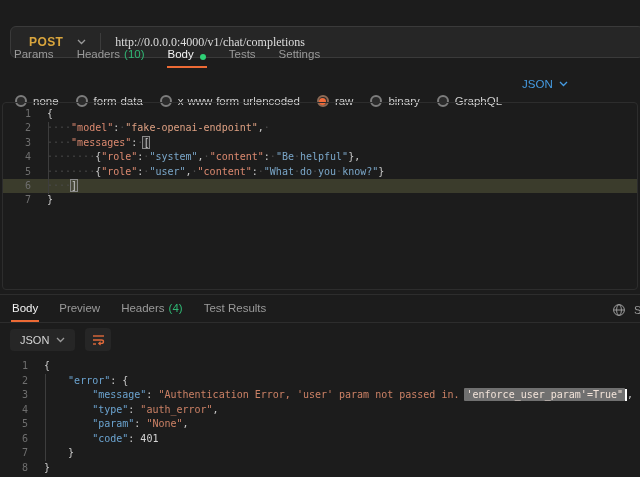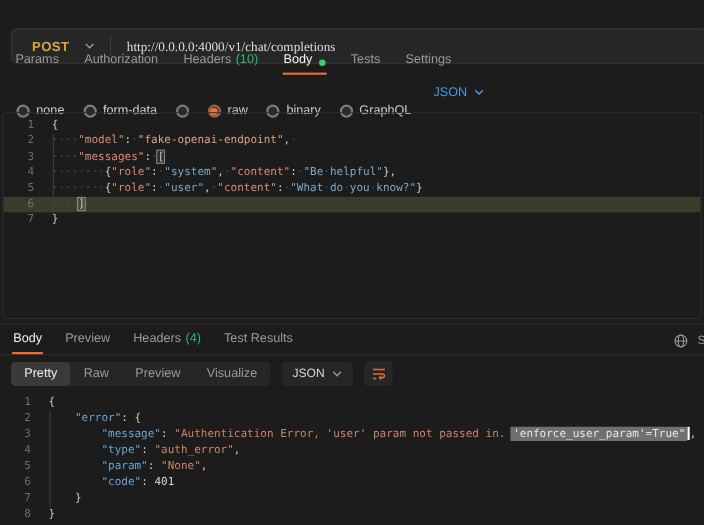--- a/index.html
+++ b/index.html
@@ -89,23 +89,20 @@
     <span class="vdiv"></span>
     <span class="url-text">http://0.0.0.0:4000/v1/chat/completions</span>
   </div>
 </div>
 
 <div class="req-tabs">
   <div class="tab">
       <span>Params</span>
     </div>
   <div class="tab">
-      <span>Authorization</span>
-    </div>
-  <div class="tab">
       <span>Headers</span>
       <span class="count">(10)</span>
     </div>
   <div class="tab active">
       <span>Body</span>
       <span class="gdot"></span>
     </div>
   <div class="tab">
       <span>Tests</span>
     </div>
@@ -118,20 +115,21 @@
   <label class="mode">
       <span class="radio"></span>
       <span>none</span>
     </label>
   <label class="mode">
       <span class="radio"></span>
       <span>form-data</span>
     </label>
   <label class="mode">
       <span class="radio"></span>
+      <span>x-www-form-urlencoded</span>
     </label>
   <label class="mode">
       <span class="radio checked">
         <span class="radio-dot"></span>
       </span>
       <span>raw</span>
     </label>
   <label class="mode">
       <span class="radio"></span>
       <span>binary</span>
@@ -181,26 +179,20 @@
     <svg width="14" height="14" viewBox="0 0 14 14">
       <circle cx="7" cy="7" r="5.4" stroke="#9a9a9a" stroke-width="1" fill="none"></circle>
       <ellipse cx="7" cy="7" rx="2.4" ry="5.4" stroke="#9a9a9a" stroke-width="1" fill="none"></ellipse>
       <path d="M1.6 7h10.8" stroke="#9a9a9a" stroke-width="1" fill="none"></path>
     </svg>
     <span class="cut-status">St</span>
   </div>
 </div>
 
 <div class="res-toolbar">
-  <div class="seg-group">
-    <div class="seg active">Pretty</div>
-    <div class="seg">Raw</div>
-    <div class="seg">Preview</div>
-    <div class="seg">Visualize</div>
-  </div>
   <div class="drop-btn">
     <span>JSON</span>
     <svg width="9" height="6" viewBox="0 0 9 6">
         <path d="M1 1l3.5 3.5L8 1" stroke="#9a9a9a" stroke-width="1.3" fill="none"></path>
       </svg>
   </div>
   <div class="icon-btn">
     <svg width="15" height="13" viewBox="0 0 15 13">
       <path d="M2 3h11" stroke="#e0693a" stroke-width="1.4" fill="none"></path>
       <path d="M2 7h8.5c2.6 0 2.6 3.4 0 3.4H8" stroke="#e0693a" stroke-width="1.4" fill="none"></path>

